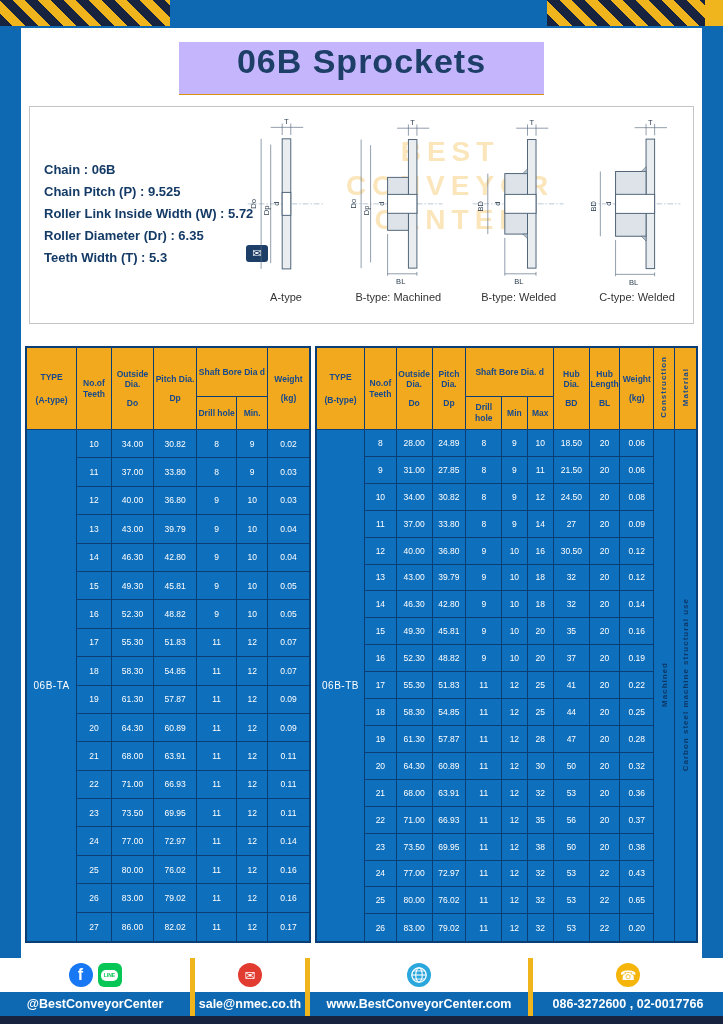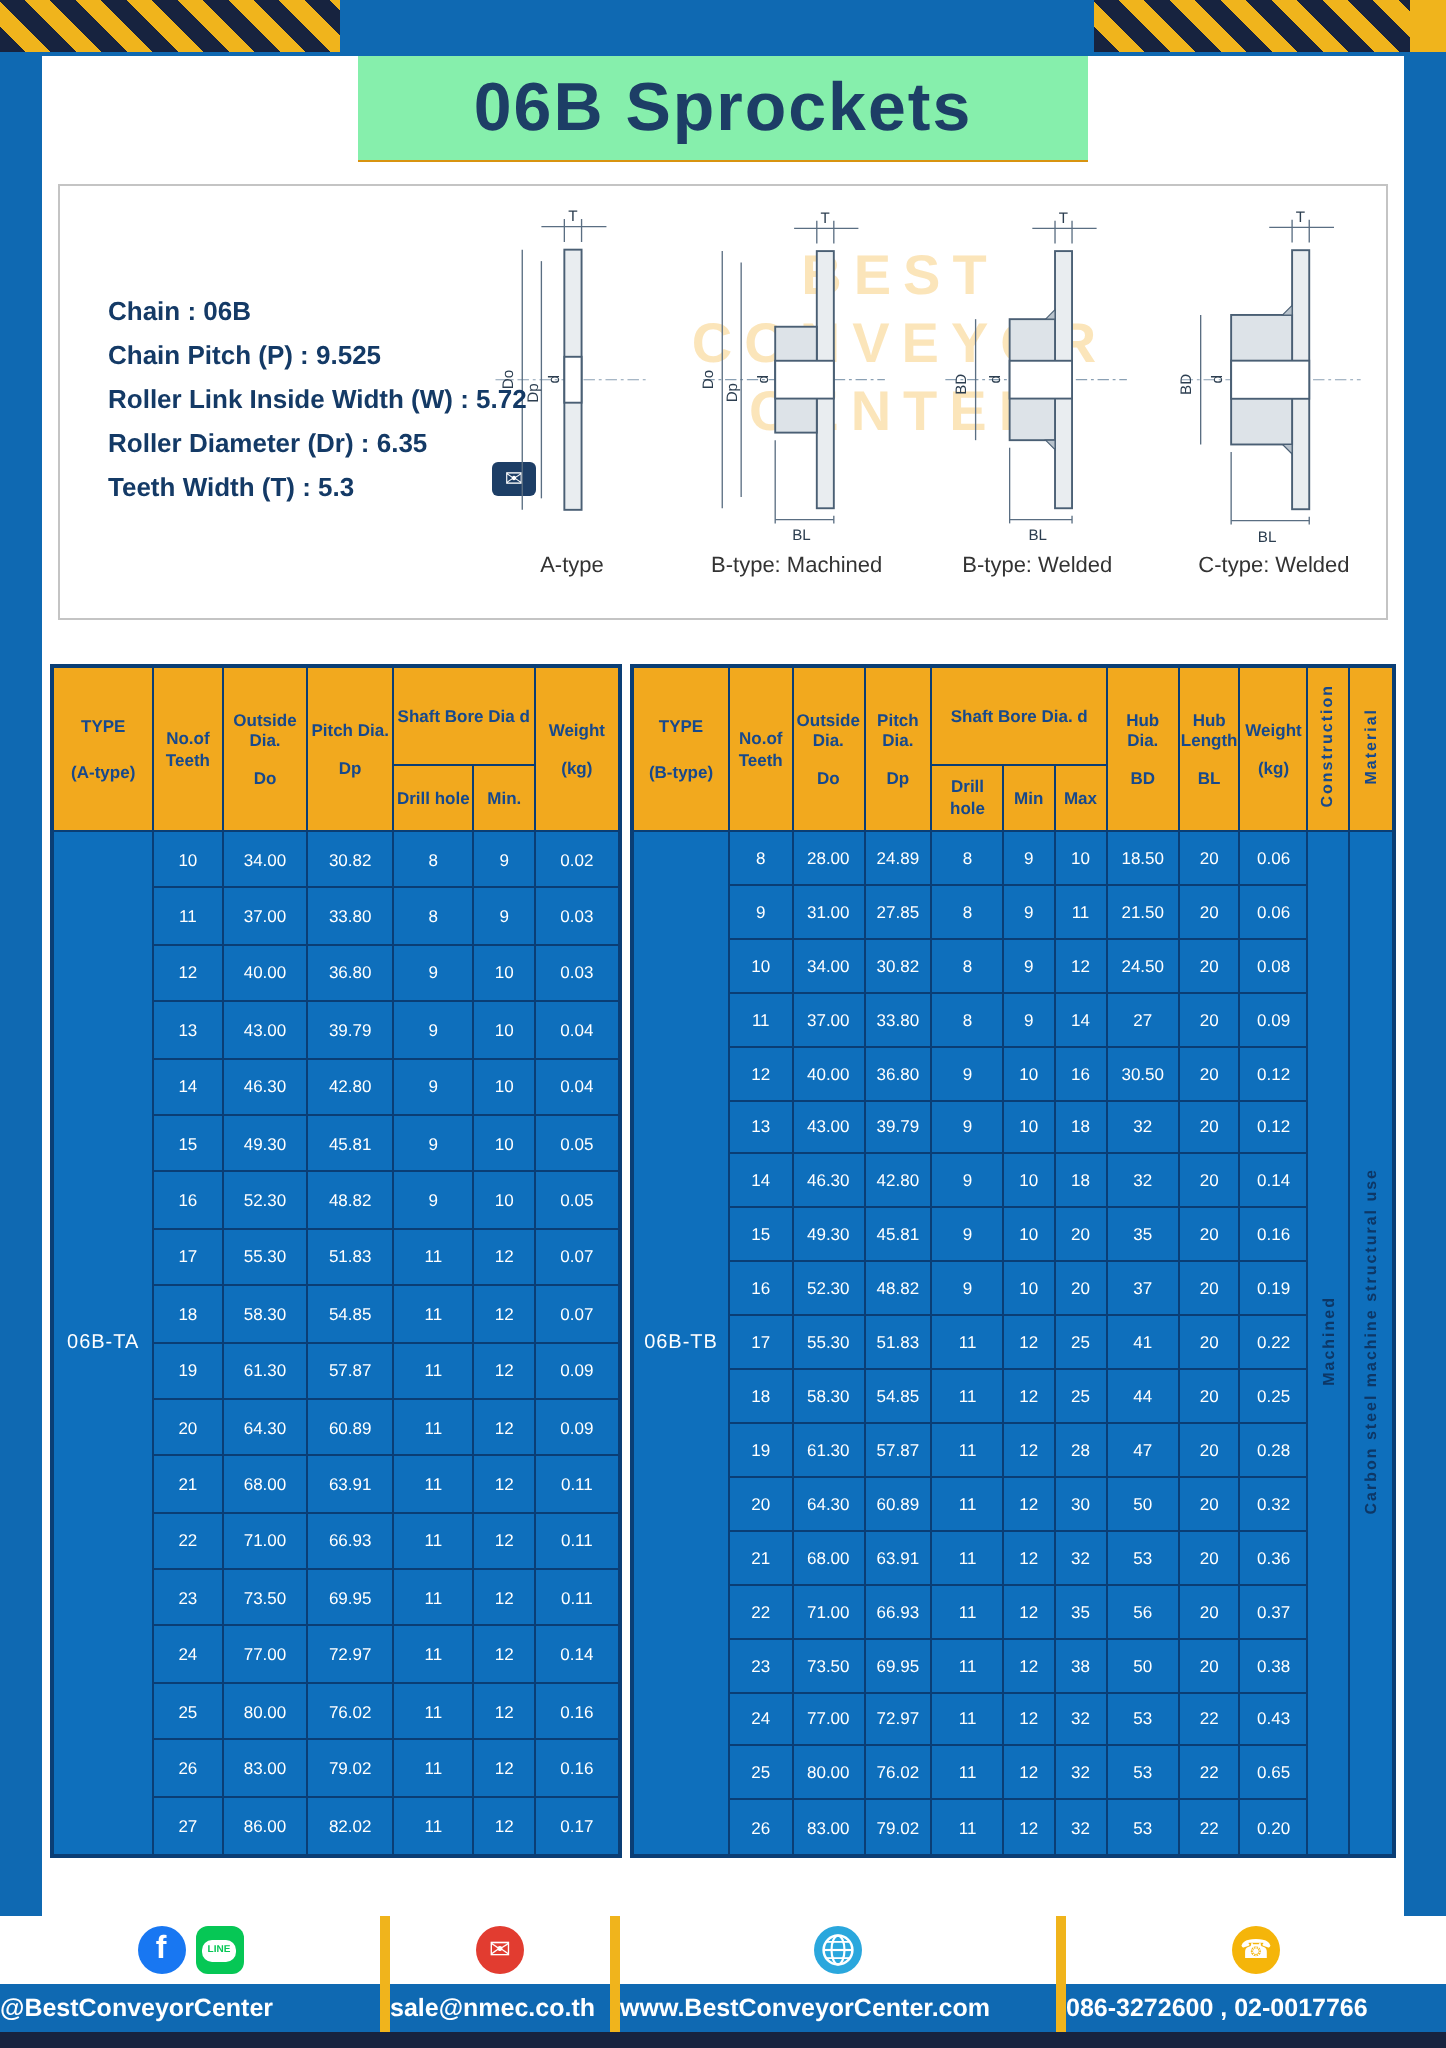--- a/index.html
+++ b/index.html
@@ -11,29 +11,29 @@
   .top-bar{position:absolute;top:0;left:0;width:723px;height:26px;background:#0f69b2;}
   .hazard{position:absolute;top:0;height:26px;
           background:repeating-linear-gradient(45deg,#17233f 0 9px,#f0b41c 9px 18px);}
   .hazard.left{left:0;width:170px;}
   .hazard.right{right:18px;width:158px;}
   .corner-cap{position:absolute;top:0;right:0;width:18px;height:26px;background:#f0b41c;}
 
   
   .sheet{position:absolute;top:28px;left:21px;width:681px;height:930px;background:#ffffff;}
 
-  .title-banner{margin:0 auto 0;width:365px;height:52px;background:#86efac;
-                display:flex;align-items:center;justify-content:center;
+  .title-banner{margin:14px auto 0;width:365px;height:52px;background:#c4b5fd;
+                display:flex;justify-content:center;
                 box-shadow:0 1px 0 #d89410;}
   .title-banner span{font-size:34px;font-weight:bold;color:#1d3e66;letter-spacing:1px;}
 
   
   .spec-panel{position:relative;margin:12px 8px 0;height:216px;border:1px solid #c4c4c4;
               background:#fff;overflow:hidden;}
-  .spec-lines{position:absolute;left:24px;top:52px;z-index:3;}
+  .spec-lines{position:absolute;left:14px;top:52px;z-index:3;}
   .spec-line{font-size:13px;font-weight:bold;color:#143a66;line-height:22px;white-space:nowrap;}
 
   .watermark{position:absolute;left:255px;top:28px;width:330px;text-align:center;z-index:1;
              pointer-events:none;}
   .watermark div{font-size:28px;font-weight:bold;letter-spacing:6px;color:rgba(243,168,28,0.30);
                  line-height:34px;}
   .wm-mail{position:absolute;left:216px;top:138px;width:22px;height:17px;background:#1d3e66;
            border-radius:3px;color:#fff;font-size:11px;display:flex;align-items:center;
            justify-content:center;z-index:2;}
 
@@ -63,21 +63,21 @@
         display:inline-block;letter-spacing:1px;}
   th.vcol .vert{font-size:8px;color:#17498c;font-weight:bold;}
   td.vcell .vert{font-size:8px;color:#0d3766;font-weight:bold;}
 
   
   .footer{position:absolute;left:0;top:958px;width:723px;height:58px;display:flex;}
   .f-col{display:flex;flex-direction:column;}
   .f-col + .f-col{border-left:5px solid #f0b41c;}
   .f-icons{height:34px;background:#ffffff;display:flex;align-items:center;
            justify-content:center;gap:5px;}
-  .f-bar{height:24px;background:#0f69b2;display:flex;align-items:center;justify-content:flex-start;}
+  .f-bar{height:24px;background:#0f69b2;display:flex;align-items:center;justify-content:center;}
   .f-bar span{color:#ffffff;font-size:12.5px;font-weight:bold;white-space:nowrap;}
   .ico{width:24px;height:24px;border-radius:50%;display:flex;align-items:center;
        justify-content:center;}
   .ico-fb{background:#1877f2;color:#fff;font-size:16px;font-weight:bold;}
   .ico-line{background:#06c755;border-radius:6px;position:relative;}
   .line-bubble{width:17px;height:11px;background:#fff;border-radius:5px;display:flex;
                align-items:center;justify-content:center;font-size:5px;font-weight:bold;
                color:#06c755;margin:0 auto;}
   .ico-mail{background:#e23c30;color:#fff;font-size:13px;}
   .ico-globe{background:#2aa7dd;}

